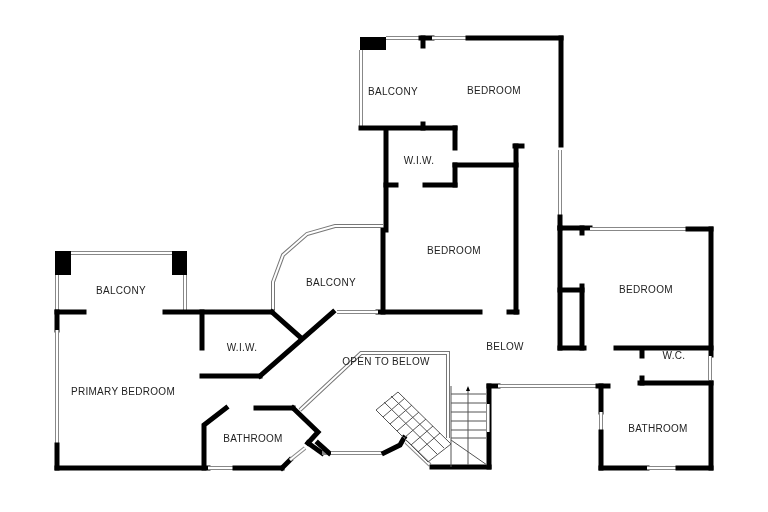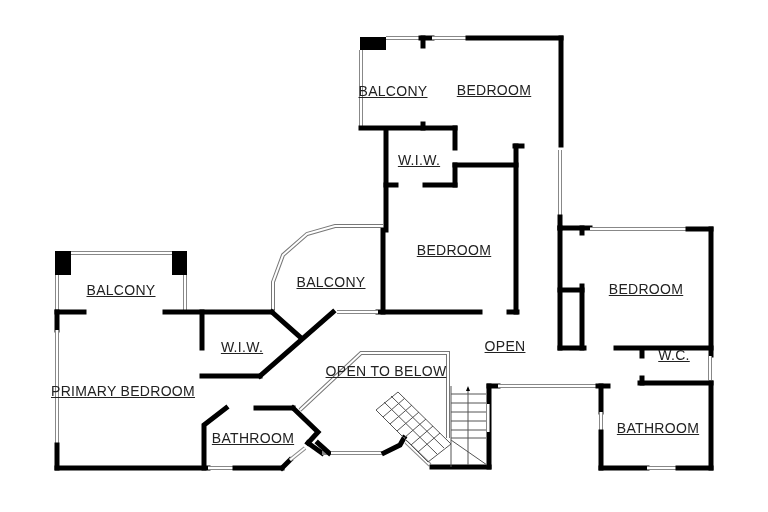--- a/index.html
+++ b/index.html
@@ -5,21 +5,21 @@
     html, body { margin: 0; padding: 0; background: #ffffff; }
     body { width: 768px; height: 512px; overflow: hidden; position: relative; font-family: "Liberation Sans", "DejaVu Sans", sans-serif; }
     #plan { position: absolute; left: 0; top: 0; width: 768px; height: 512px; }
     .wall { stroke: #000; stroke-width: 5; fill: none; stroke-linecap: square; }
     .win { stroke: #888; stroke-width: 4; fill: none; }
     .win-in { stroke: #fff; stroke-width: 2; fill: none; }
     .rail { stroke: #777; stroke-width: 4; fill: none; }
     .rail-in { stroke: #fff; stroke-width: 2; fill: none; }
     .block { fill: #000; }
     .stair { stroke: #555; stroke-width: 1; fill: none; }
-    .label { position: absolute; font-size: 14px; letter-spacing: 0.3px; color: #222; white-space: nowrap; transform: translate(-50%, -50%); text-decoration: underline; }
+    .label { position: absolute; font-size: 10px; letter-spacing: 0.3px; color: #222; white-space: nowrap; transform: translate(-50%, -50%); }
   </style>
 </head>
 <body>
 
 <svg id="plan" viewBox="0 0 768 512" xmlns="http://www.w3.org/2000/svg">
 
   <rect class="block" x="360" y="37" width="26" height="13"></rect>
   <line class="win" x1="386" y1="38" x2="421" y2="38"></line>
     <line class="win-in" x1="386" y1="38" x2="421" y2="38"></line>
   <line class="win" x1="361" y1="50" x2="361" y2="127"></line>
@@ -155,17 +155,17 @@
 
 <div class="label" style="left:393px;top:91px">BALCONY</div>
 <div class="label" style="left:494px;top:90px">BEDROOM</div>
 <div class="label" style="left:419px;top:160px">W.I.W.</div>
 <div class="label" style="left:454px;top:250px">BEDROOM</div>
 <div class="label" style="left:331px;top:282px">BALCONY</div>
 <div class="label" style="left:121px;top:290px">BALCONY</div>
 <div class="label" style="left:242px;top:347px">W.I.W.</div>
 <div class="label" style="left:123px;top:391px">PRIMARY BEDROOM</div>
 <div class="label" style="left:253px;top:438px">BATHROOM</div>
-<div class="label" style="left:386px;top:371px">OPEN TO BELOW</div>
-<div class="label" style="left:505px;top:346px">OPEN</div>
+<div class="label" style="left:386px;top:361px">OPEN TO BELOW</div>
+<div class="label" style="left:505px;top:346px">BELOW</div>
 <div class="label" style="left:646px;top:289px">BEDROOM</div>
 <div class="label" style="left:674px;top:355px">W.C.</div>
 <div class="label" style="left:658px;top:428px">BATHROOM</div>
 
 </body></html>

